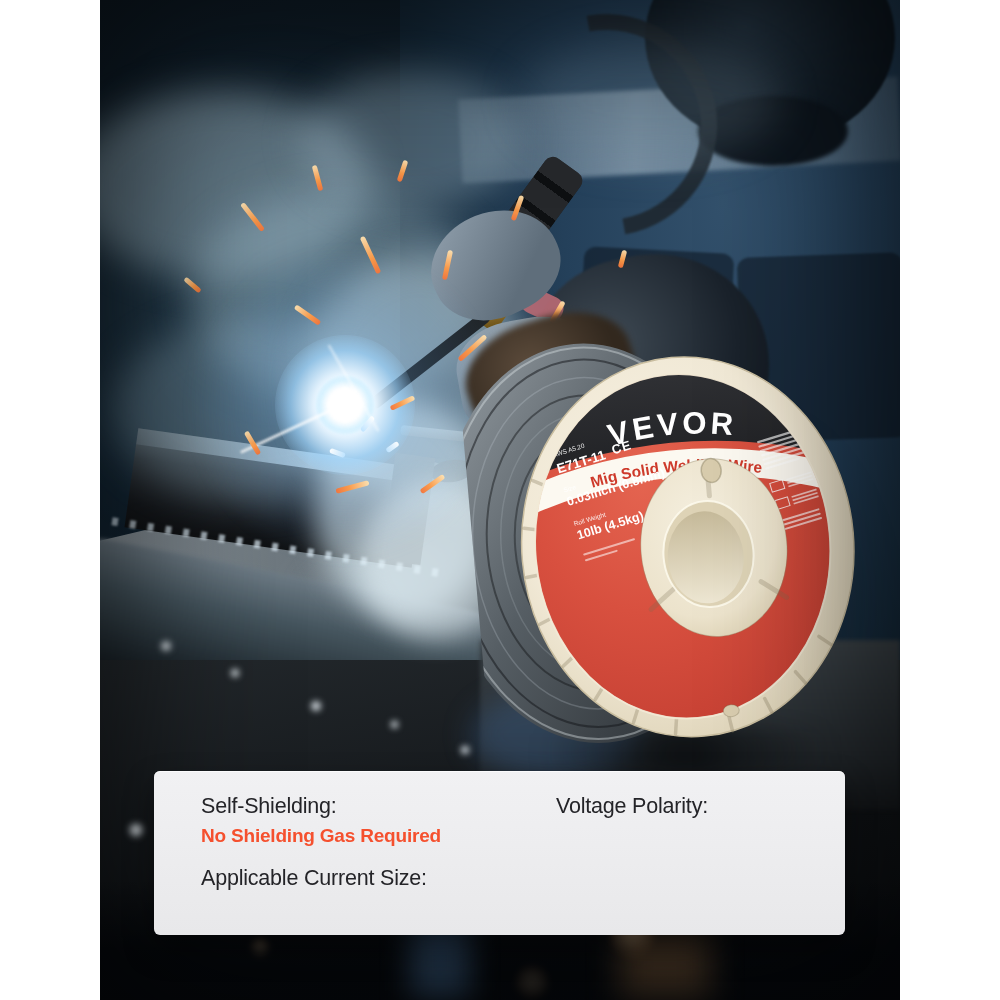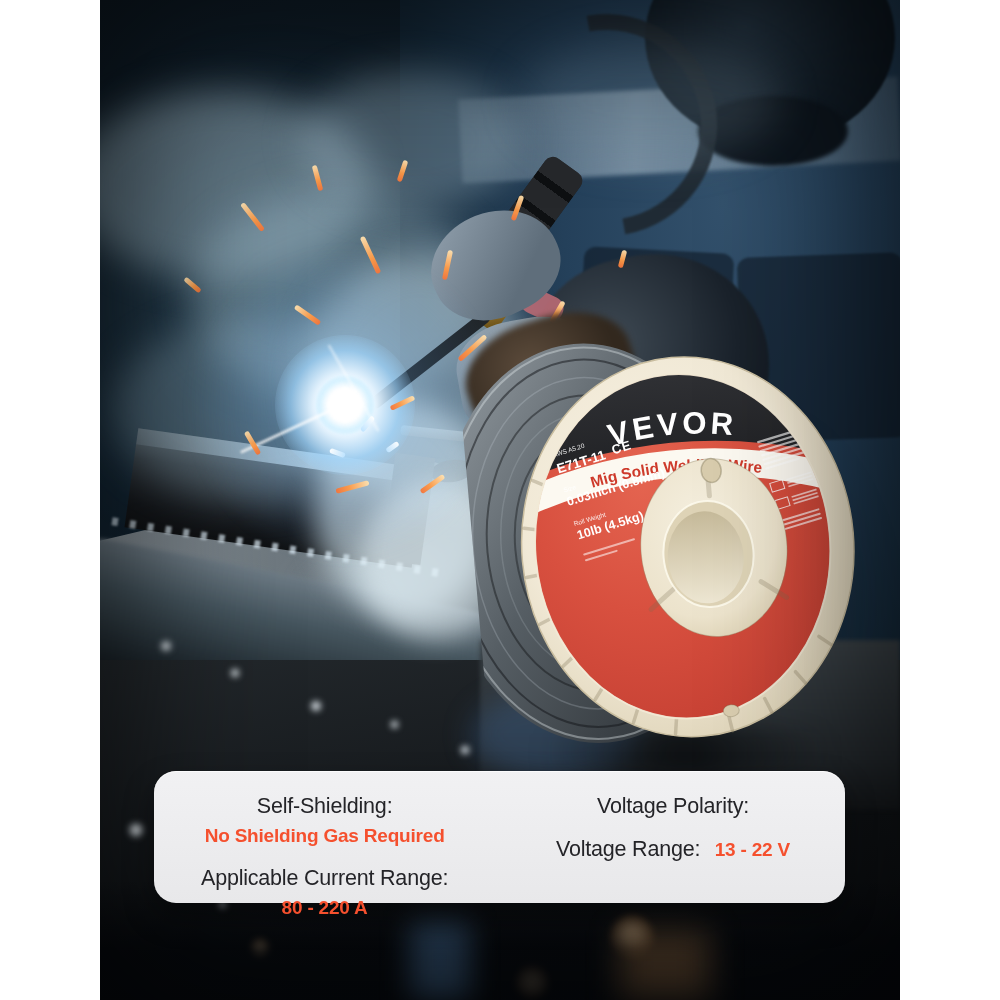--- a/index.html
+++ b/index.html
@@ -104,23 +104,23 @@
     background:radial-gradient(circle at 40% 40%,#5d4c3c,#32281e 70%);}
   .spool-shadow{left:395px;top:726px;width:380px;height:54px;border-radius:50%;filter:blur(10px);
     background:radial-gradient(circle,rgba(8,10,12,.8),rgba(8,10,12,0) 75%);}
   .spool{position:absolute;left:378px;top:330px;width:420px;height:442px;transform:rotate(-5deg);transform-origin:50% 60%;}
 
   
   .title{position:absolute;left:0;top:50px;width:100%;text-align:center;margin:0;
     font-size:45px;line-height:52px;font-weight:800;letter-spacing:-1.5px;color:#f5502e;}
 
   
-  .spec-card{position:absolute;left:154px;top:771px;width:691px;height:132px;border-radius:22px;
+  .spec-card{position:absolute;left:154px;top:771px;width:691px;height:164px;border-radius:6px;
     background:linear-gradient(180deg,#f1f1f3 0%,#e8e8ea 100%);
-    box-shadow:0 14px 30px rgba(0,0,0,.40),inset 0 1px 0 rgba(255,255,255,.7);text-align:center;}
+    box-shadow:0 14px 30px rgba(0,0,0,.40),inset 0 1px 0 rgba(255,255,255,.7);}
   .col{position:absolute;top:21px;}
   .col.left{left:47px;}
   .col.right{left:402px;}
   .spec-group{margin-bottom:14px;}
   .spec-label{font-size:21.5px;line-height:29px;font-weight:500;color:#242428;letter-spacing:-.2px;}
   .spec-value{font-size:19px;line-height:29px;font-weight:700;color:#f5502e;letter-spacing:-.2px;}
   .inline .spec-value{display:inline;margin-left:10px;}
   .inline .spec-label{display:inline;}
 </style>
 </head>
@@ -345,28 +345,23 @@
   </div>
 
 
   <div class="spec-card">
     <div class="col left">
       <div class="spec-group">
         <div class="spec-label">Self-Shielding:</div>
         <div class="spec-value">No Shielding Gas Required</div>
       </div>
       <div class="spec-group">
-        <div class="spec-label">Applicable Current Range:</div>
-        <div class="spec-value">80 - 220 A</div>
+        <div class="spec-label">Applicable Current Size:</div>
       </div>
     </div>
     <div class="col right">
       <div class="spec-group">
         <div class="spec-label">Voltage Polarity:</div>
       </div>
-      <div class="spec-group inline">
-        <span class="spec-label">Voltage Range:</span>
-        <span class="spec-value">13 - 22 V</span>
-      </div>
     </div>
   </div>
 
 </div>
 
 </body></html>

